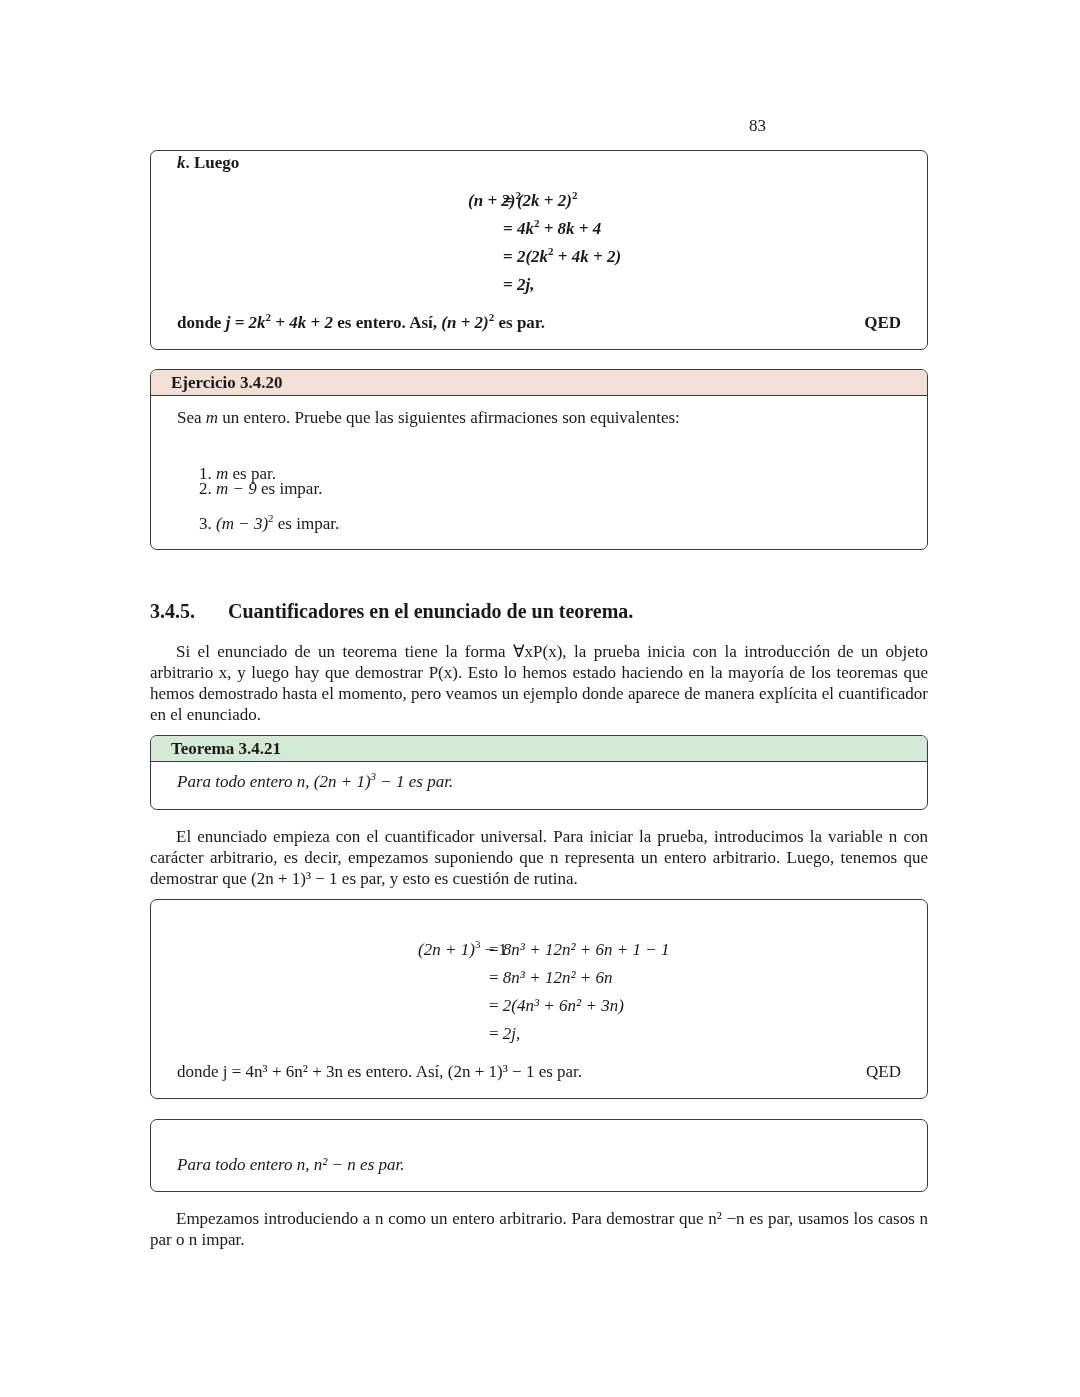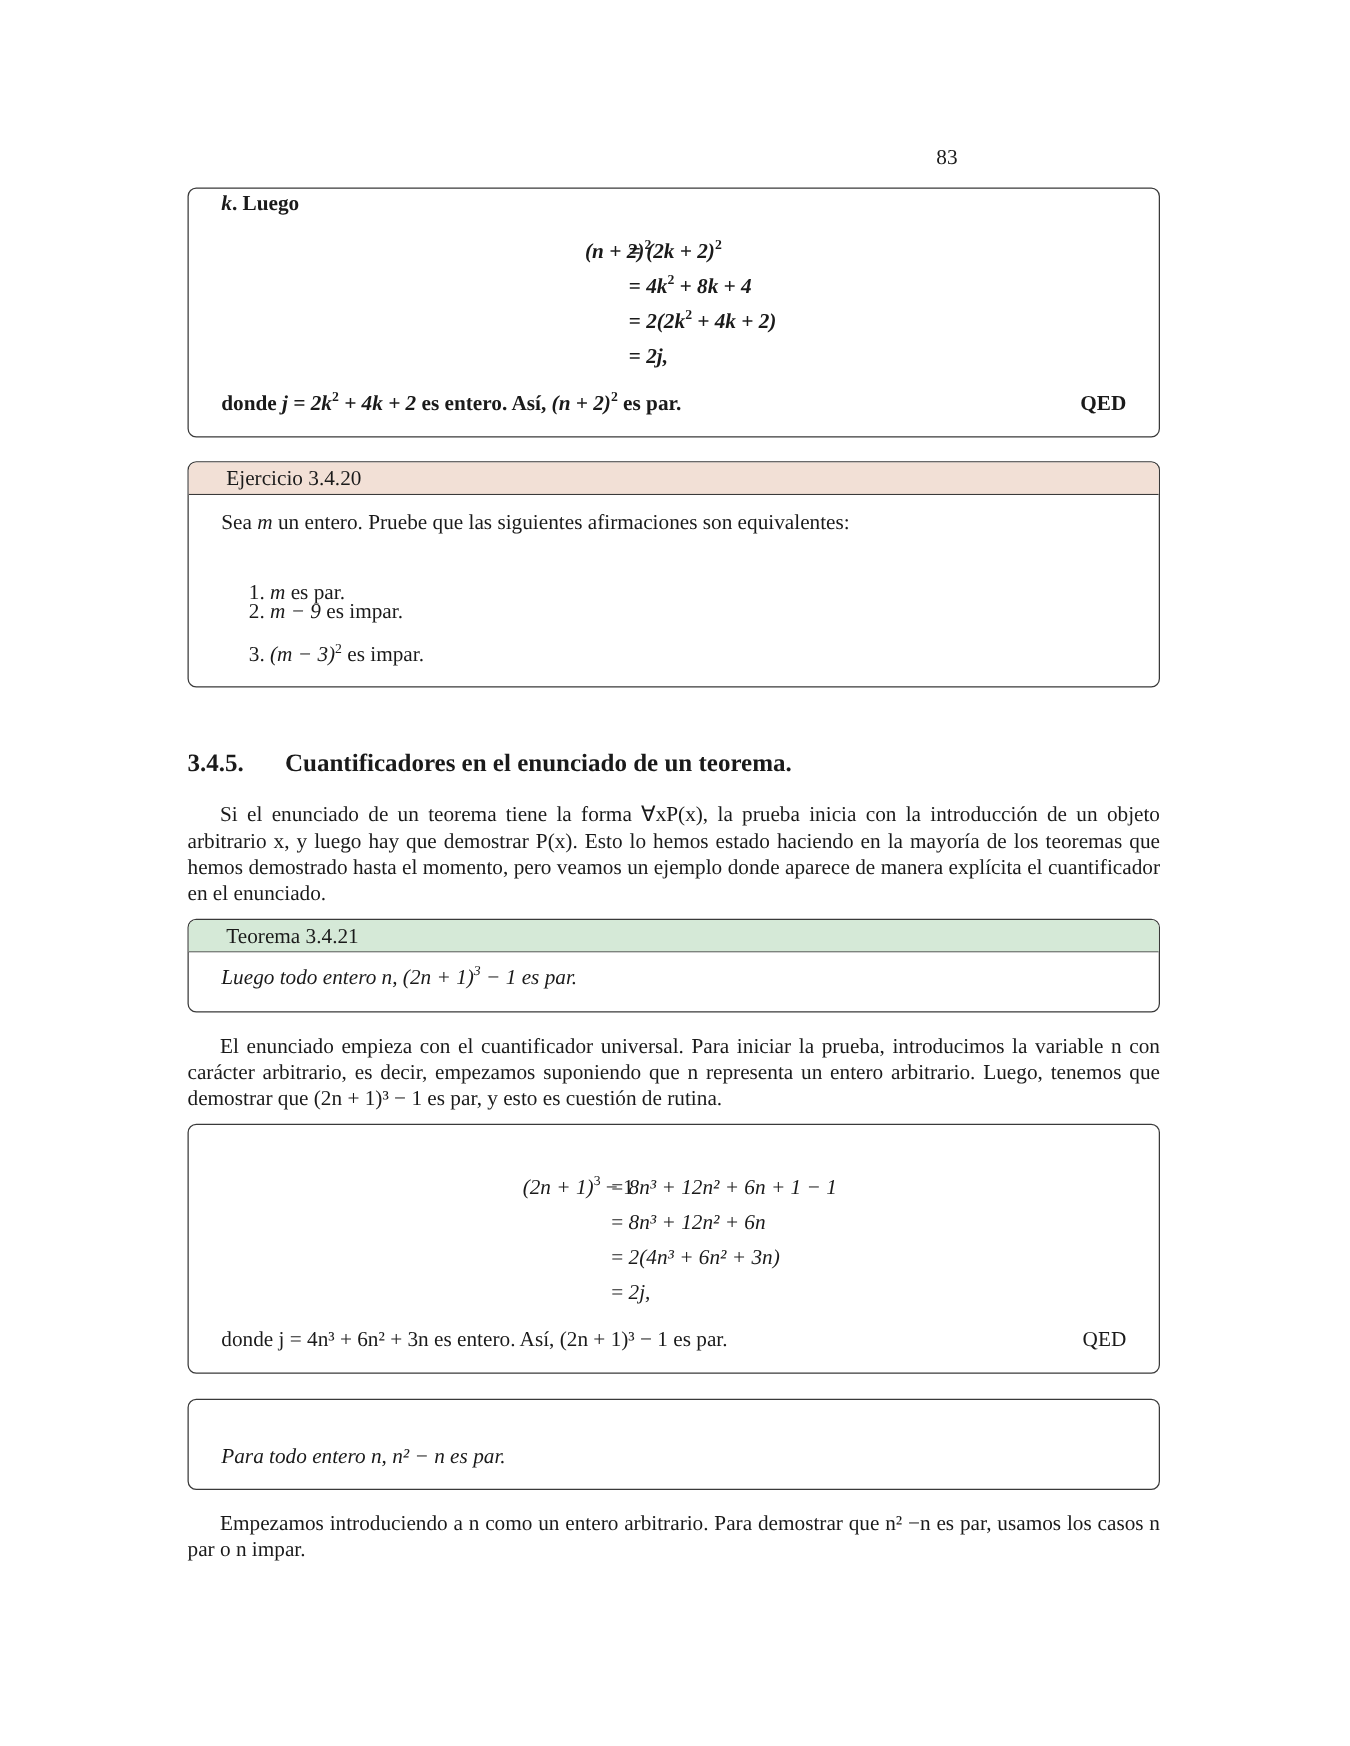--- a/index.html
+++ b/index.html
@@ -9,22 +9,22 @@
     color: #1a1a1a;
   }
   .page { position: absolute; left: 0; top: 0; width: 916px; height: 1397px; }
   .pagenum { position: absolute; top: 116px; right: 150px; font-size: 17px; font-family: "Liberation Serif", serif; }
   .box {
     position: absolute; left: 150px; width: 778px;
     border: 1.5px solid #3a3a3a; border-radius: 7px; background: #fff;
     box-sizing: border-box; font-family: "Liberation Serif", serif; font-size: 17px;
   }
   .box-head {
-    height: 25px; line-height: 25px; padding-left: 30px;
-    font-weight: normal; font-size: 17px;
+    height: 25px; line-height: 25px; padding-left: 20px;
+    font-weight: bold; font-size: 17px;
     border-bottom: 1.5px solid #3a3a3a; border-radius: 6px 6px 0 0;
   }
   .head-ex { background: #f2e0d6; }
   .head-th { background: #d5e9d7; }
   i, .it { font-style: italic; }
   sup { font-size: 11px; vertical-align: 7px; line-height: 0; }
   .eqn { position: absolute; font-family: "Liberation Serif", serif; font-size: 17px; white-space: nowrap; }
   .qed { position: absolute; right: 26px; font-size: 17px; }
   .line { position: absolute; left: 26px; white-space: nowrap; font-size: 17px; }
   .section {
@@ -80,21 +80,21 @@
 
   <div class="section">
     <span class="num">3.4.5.</span><span>Cuantificadores en el enunciado de un teorema.</span>
   </div>
 
   <div class="para" style="top:641px;">Si el enunciado de un teorema tiene la forma ∀xP(x), la prueba inicia con la introducción de un objeto arbitrario x, y luego hay que demostrar P(x). Esto lo hemos estado haciendo en la mayoría de los teoremas que hemos demostrado hasta el momento, pero veamos un ejemplo donde aparece de manera explícita el cuantificador en el enunciado.</div>
 
   <div class="box" style="top:735px;height:75px;">
     <div class="box-head head-th">Teorema 3.4.21</div>
     <div class="line it" style="top:36px;">
-      <span>Luego todo entero n, </span><span>(2n + 1)</span><sup>3</sup><span> − 1</span><span> es par.</span>
+      <span>Para todo entero n, </span><span>(2n + 1)</span><sup>3</sup><span> − 1</span><span> es par.</span>
     </div>
   </div>
 
   <div class="para" style="top:826px;">El enunciado empieza con el cuantificador universal. Para iniciar la prueba, introducimos la variable n con carácter arbitrario, es decir, empezamos suponiendo que n representa un entero arbitrario. Luego, tenemos que demostrar que (2n + 1)³ − 1 es par, y esto es cuestión de rutina.</div>
 
   <div class="box" style="top:899px;height:200px;">
     <div class="eqn" style="top:40px;right:420px;">
       <i>(2n + 1)</i><sup>3</sup><span> − 1</span>
     </div>
     <div class="eqn" style="top:40px;left:338px;">= <i>8n³ + 12n² + 6n + 1 − 1</i></div>

